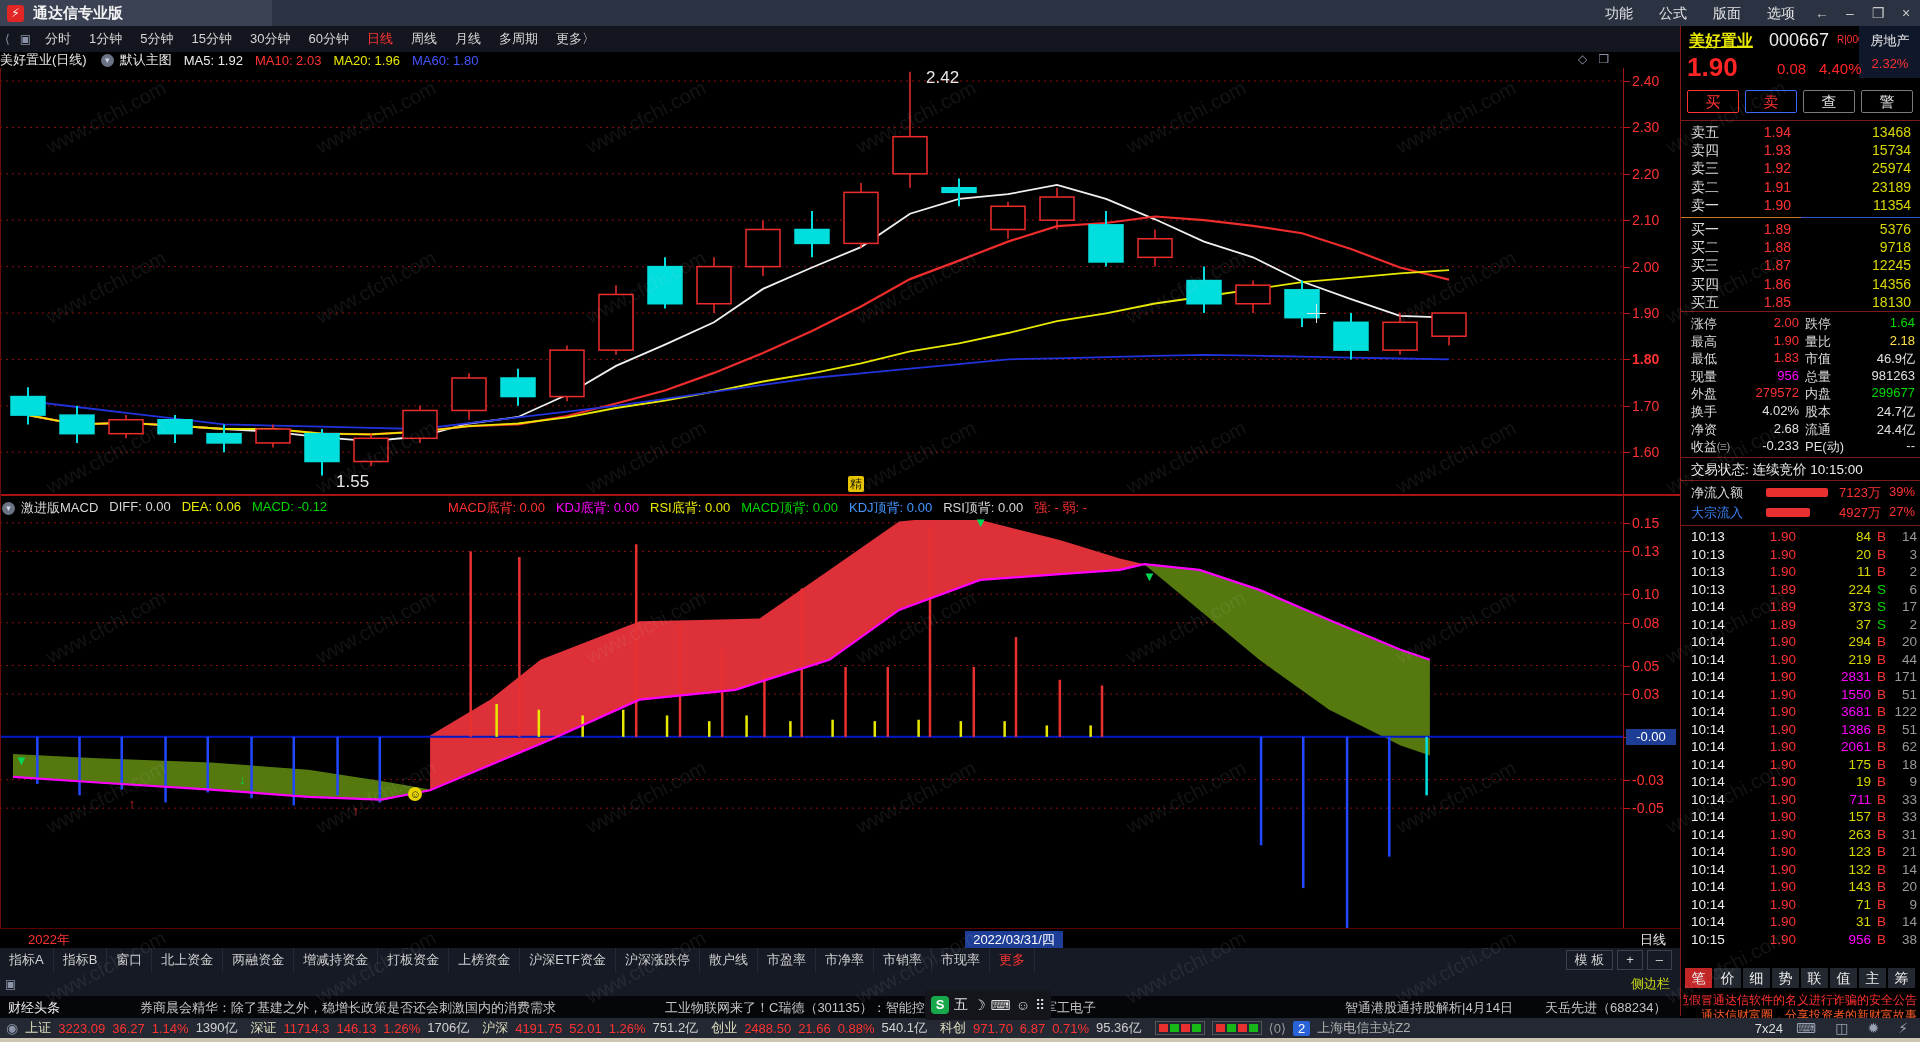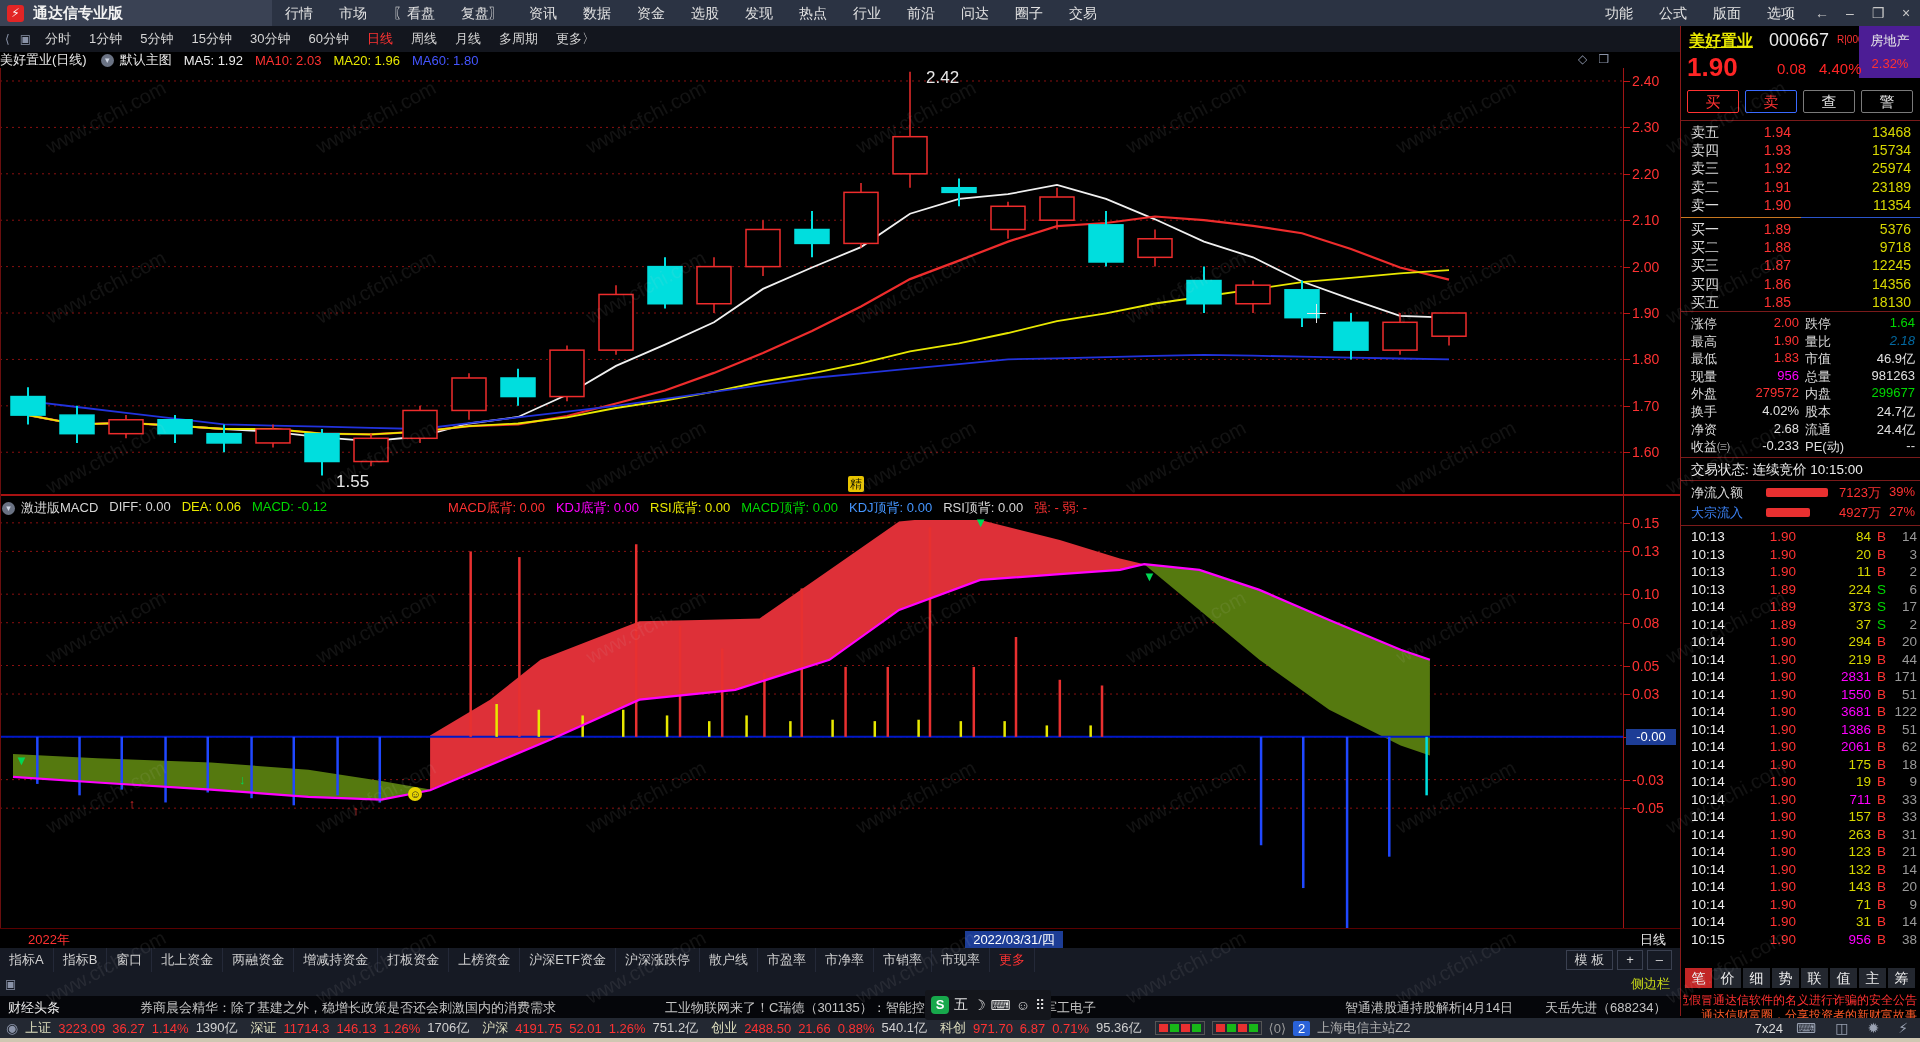--- a/index.html
+++ b/index.html
@@ -76,37 +76,20 @@
 </head>
 <body>
 
 <div id="app">
 
   <div id="titlebar" class="abs">
     <div id="logoblock">
       <div id="logo">⚡</div>
       <div id="apptitle">通达信专业版</div>
     </div>
-    <div id="mainmenu" style="display:flex;">
-        <span class="menu-item">行情</span>
-        <span class="menu-item">市场</span>
-        <span class="menu-item">〖看盘</span>
-        <span class="menu-item">复盘〗</span>
-        <span class="menu-item">资讯</span>
-        <span class="menu-item">数据</span>
-        <span class="menu-item">资金</span>
-        <span class="menu-item">选股</span>
-        <span class="menu-item">发现</span>
-        <span class="menu-item">热点</span>
-        <span class="menu-item">行业</span>
-        <span class="menu-item">前沿</span>
-        <span class="menu-item">问达</span>
-        <span class="menu-item">圈子</span>
-        <span class="menu-item">交易</span>
-      </div>
     <div id="winctl">
         <span class="menu-item">功能</span>
         <span class="menu-item">公式</span>
         <span class="menu-item">版面</span>
         <span class="menu-item">选项</span>
         <span class="winbtn">←</span>
         <span class="winbtn">–</span>
         <span class="winbtn">❒</span>
         <span class="winbtn">×</span>
       </div>
@@ -341,21 +324,21 @@
   </div>
   <div id="tabrow2">
     <span class="pb-icon">▣</span>
     <span id="sidebar-toggle">侧边栏</span>
   </div>
 
   <div id="panel" class="abs">
       <div class="pr" style="left: 8px; top: 5px; color: rgb(232, 232, 0); font-size: 16px; font-weight: bold; text-decoration: underline;">美好置业</div>
       <div class="pr" style="left: 88px; top: 4px; color: rgb(236, 236, 236); font-size: 18px;">000667</div>
       <div class="pr" style="left: 156px; top: 8px; color: rgb(255, 50, 50); font-size: 10px;">R|000</div>
-      <div class="pr" style="left: 178px; top: 0px; width: 62px; height: 52px; background: #4c1d95; text-align: center;">
+      <div class="pr" style="left: 178px; top: 0px; width: 62px; height: 52px; background: #0f172a; text-align: center;">
         <div style="color: rgb(232, 232, 232); font-size: 13px; margin-top: 6px;">房地产</div>
         <div style="color: rgb(255, 50, 50); font-size: 13px; margin-top: 6px;">2.32%</div>
       </div>
       <div class="pr" style="left: 6px; top: 26px; color: rgb(255, 37, 37); font-size: 26px; font-weight: bold;">1.90</div>
       <div class="pr" style="left: 96px; top: 34px; color: rgb(255, 37, 37); font-size: 15px;">0.08</div>
       <div class="pr" style="left: 138px; top: 34px; color: rgb(255, 37, 37); font-size: 15px;">4.40%</div>
       <div class="pr" style="left: 6px; top: 64px; width: 50px; height: 21px; border: 1px solid rgb(255, 50, 50); color: rgb(255, 50, 50); font-size: 15px; text-align: center; line-height: 21px; border-radius: 2px;">买</div>
       <div class="pr" style="left: 64px; top: 64px; width: 50px; height: 21px; border: 1px solid rgb(58, 106, 255); color: rgb(255, 50, 50); font-size: 15px; text-align: center; line-height: 21px; border-radius: 2px;">卖</div>
       <div class="pr" style="left: 122px; top: 64px; width: 50px; height: 21px; border: 1px solid rgb(122, 122, 122); color: rgb(224, 224, 224); font-size: 15px; text-align: center; line-height: 21px; border-radius: 2px;">查</div>
       <div class="pr" style="left: 180px; top: 64px; width: 50px; height: 21px; border: 1px solid rgb(122, 122, 122); color: rgb(224, 224, 224); font-size: 15px; text-align: center; line-height: 21px; border-radius: 2px;">警</div>
@@ -393,21 +376,21 @@
       <div style="position: absolute; left: 0px; top: 191px; width: 120px; height: 1px; background: rgb(200, 120, 32);"></div>
       <div style="position: absolute; left: 120px; top: 191px; width: 120px; height: 1px; background: rgb(42, 85, 204);"></div>
       <div class="p-sep" style="top: 285px;"></div>
       <div class="pr" style="left: 10px; top: 289px; font-size: 13px; color: rgb(220, 220, 220);">涨停</div>
       <div class="pr ra" style="left: 58px; top: 289px; width: 60px; font-size: 13px; color: rgb(255, 50, 50);">2.00</div>
       <div class="pr" style="left: 124px; top: 289px; font-size: 13px; color: rgb(220, 220, 220);">跌停</div>
       <div class="pr ra" style="left: 158px; top: 289px; width: 76px; font-size: 13px; color: rgb(0, 216, 0);">1.64</div>
       <div class="pr" style="left: 10px; top: 306.6px; font-size: 13px; color: rgb(220, 220, 220);">最高</div>
       <div class="pr ra" style="left: 58px; top: 306.6px; width: 60px; font-size: 13px; color: rgb(255, 50, 50);">1.90</div>
       <div class="pr" style="left: 124px; top: 306.6px; font-size: 13px; color: rgb(220, 220, 220);">量比</div>
-      <div class="pr ra" style="left: 158px; top: 306.6px; width: 76px; font-size: 13px; color: #0369a1; font-style: italic;">2.18</div>
+      <div class="pr ra" style="left: 158px; top: 306.6px; width: 76px; font-size: 13px; color: #fde047;">2.18</div>
       <div class="pr" style="left: 10px; top: 324.2px; font-size: 13px; color: rgb(220, 220, 220);">最低</div>
       <div class="pr ra" style="left: 58px; top: 324.2px; width: 60px; font-size: 13px; color: rgb(255, 50, 50);">1.83</div>
       <div class="pr" style="left: 124px; top: 324.2px; font-size: 13px; color: rgb(220, 220, 220);">市值</div>
       <div class="pr ra" style="left: 158px; top: 324.2px; width: 76px; font-size: 13px; color: rgb(224, 224, 224);">46.9亿</div>
       <div class="pr" style="left: 10px; top: 341.8px; font-size: 13px; color: rgb(220, 220, 220);">现量</div>
       <div class="pr ra" style="left: 58px; top: 341.8px; width: 60px; font-size: 13px; color: rgb(255, 0, 255);">956</div>
       <div class="pr" style="left: 124px; top: 341.8px; font-size: 13px; color: rgb(220, 220, 220);">总量</div>
       <div class="pr ra" style="left: 158px; top: 341.8px; width: 76px; font-size: 13px; color: rgb(224, 224, 224);">981263</div>
       <div class="pr" style="left: 10px; top: 359.4px; font-size: 13px; color: rgb(220, 220, 220);">外盘</div>
       <div class="pr ra" style="left: 58px; top: 359.4px; width: 60px; font-size: 13px; color: rgb(255, 50, 50);">279572</div>
@@ -687,21 +670,21 @@
     <div class="axis-label" style="top: 119.399px;">2.30</div>
     <div class="axis-tick" style="top: 173.804px;"></div>
     <div class="axis-label" style="top: 165.804px;">2.20</div>
     <div class="axis-tick" style="top: 220.209px;"></div>
     <div class="axis-label" style="top: 212.209px;">2.10</div>
     <div class="axis-tick" style="top: 266.614px;"></div>
     <div class="axis-label" style="top: 258.614px;">2.00</div>
     <div class="axis-tick" style="top: 313.02px;"></div>
     <div class="axis-label" style="top: 305.02px;">1.90</div>
     <div class="axis-tick" style="top: 359.425px;"></div>
-    <div class="axis-label" style="top: 351.425px;">1.80</div>
+    <div class="axis-label" style="top: 351.425px; font-weight: bold;">1.80</div>
     <div class="axis-tick" style="top: 405.83px;"></div>
     <div class="axis-label" style="top: 397.83px;">1.70</div>
     <div class="axis-tick" style="top: 452.235px;"></div>
     <div class="axis-label" style="top: 444.235px;">1.60</div>
     <div class="axis-tick" style="top: 522.853px;"></div>
     <div class="axis-label" style="top: 514.853px;">0.15</div>
     <div class="axis-tick" style="top: 551.385px;"></div>
     <div class="axis-label" style="top: 543.385px;">0.13</div>
     <div class="axis-tick" style="top: 594.182px;"></div>
     <div class="axis-label" style="top: 586.182px;">0.10</div>

